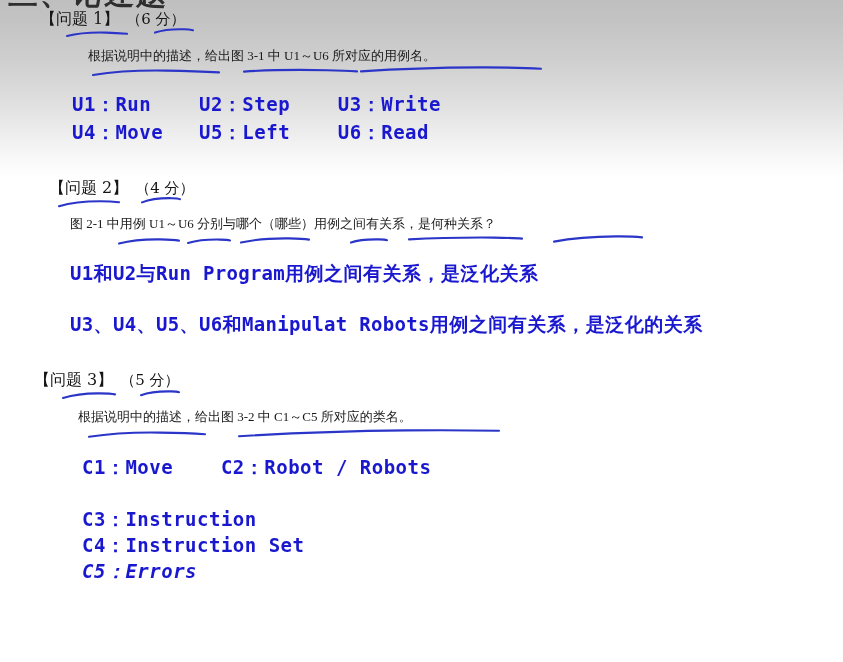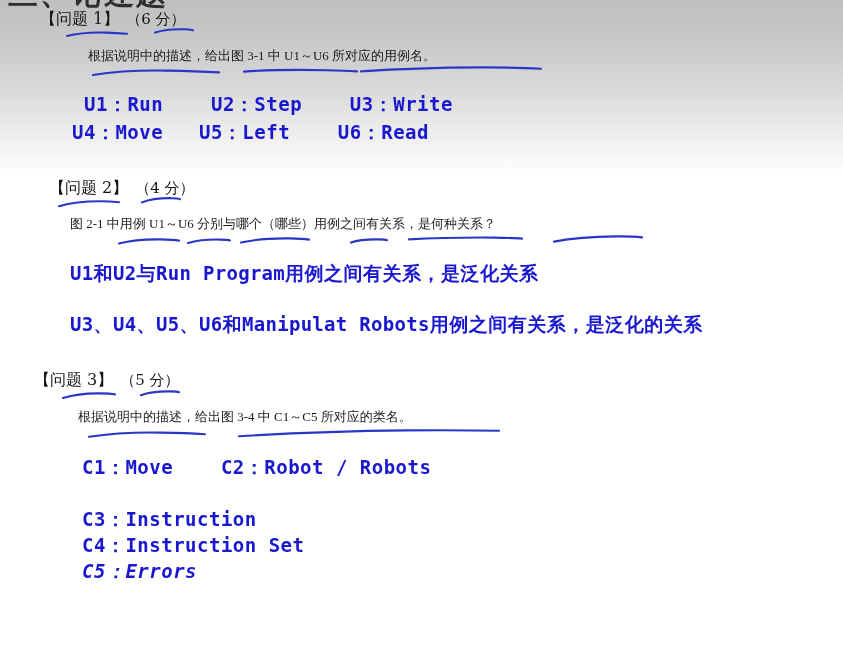--- a/index.html
+++ b/index.html
@@ -146,21 +146,21 @@
         <path d="M1,4.6 C24,3 56,2.6 84,3.2 C98,3.5 108,4 114,4.4" stroke="#2b35c8" stroke-width="2.1" fill="none" stroke-linecap="round"></path>
       </svg>
     </div>
 
     <div class="ul" style="left:360px; top:65px;">
       <svg width="182" height="10" viewBox="0 0 182 10">
         <path d="M1,6.4 C34,4.2 78,2.6 120,2.4 C148,2.3 168,3 181,3.8" stroke="#2b35c8" stroke-width="2.1" fill="none" stroke-linecap="round"></path>
       </svg>
     </div>
 
-    <div class="ans-line" style="left:84px; top:92px;">U1：Run    U2：Step    U3：Write</div>
+    <div class="ans-line" style="left:72px; top:92px;">U1：Run    U2：Step    U3：Write</div>
     <div class="ans-line" style="left:72px; top:120px;">U4：Move   U5：Left    U6：Read</div>
   </div>
 
   <div class="q-block">
 
     <div class="q-head" style="position:absolute; left:49px; top:178px;">
       <span class="bracket-text">【问题 2】</span><span class="score">（4 分）</span>
     </div>
     <div class="ul" style="left:58px; top:199px;">
       <svg width="62" height="9" viewBox="0 0 62 9">
@@ -224,21 +224,21 @@
       <svg width="54" height="9" viewBox="0 0 54 9">
         <path d="M1,7 C12,3.6 26,2.2 38,2.4 C45,2.5 51,3 53,3.4" stroke="#2b35c8" stroke-width="2.1" fill="none" stroke-linecap="round"></path>
       </svg>
     </div>
     <div class="ul" style="left:140px; top:389px;">
       <svg width="40" height="9" viewBox="0 0 40 9">
         <path d="M1,6.2 C9,3.2 21,2.2 31,2.4 C35,2.5 38,2.9 39,3.2" stroke="#2b35c8" stroke-width="2.1" fill="none" stroke-linecap="round"></path>
       </svg>
     </div>
 
-    <div class="q-body" style="position:absolute; left:78px; top:409px;">根据说明中的描述，给出图 3-4 中 C1～C5 所对应的类名。</div>
+    <div class="q-body" style="position:absolute; left:78px; top:409px;">根据说明中的描述，给出图 3-2 中 C1～C5 所对应的类名。</div>
 
     <div class="ul" style="left:88px; top:430px;">
       <svg width="118" height="9" viewBox="0 0 118 9">
         <path d="M1,6.8 C22,3.6 48,2.2 72,2.6 C92,2.9 108,3.6 117,4.2" stroke="#2b35c8" stroke-width="2.1" fill="none" stroke-linecap="round"></path>
       </svg>
     </div>
 
     <div class="ul" style="left:238px; top:428px;">
       <svg width="262" height="11" viewBox="0 0 262 11">
         <path d="M1,8.2 C48,5.4 112,3 168,2.4 C210,2 242,2.4 261,2.8" stroke="#2b35c8" stroke-width="2.1" fill="none" stroke-linecap="round"></path>

